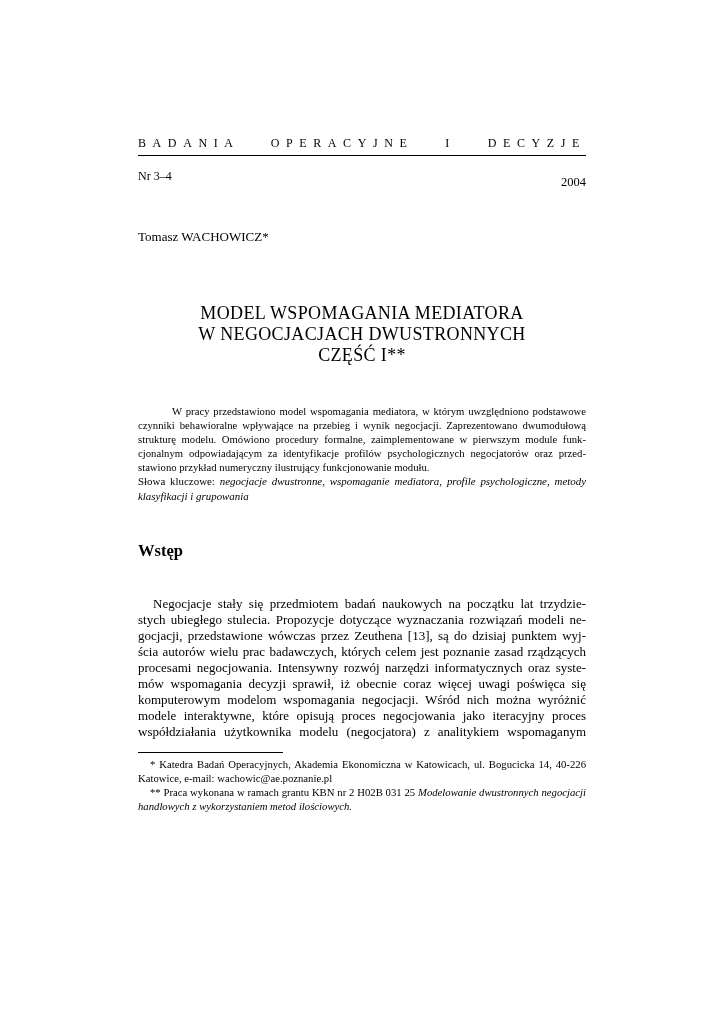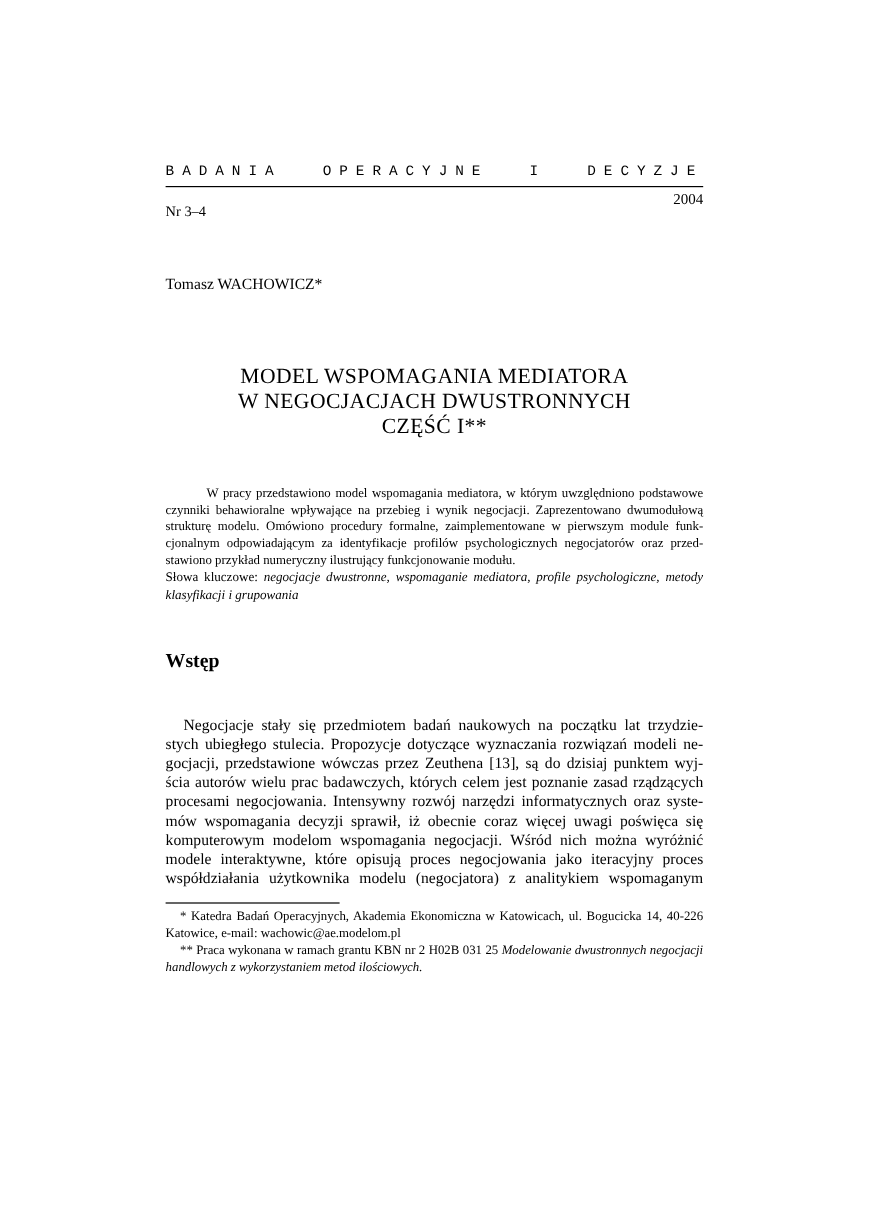--- a/index.html
+++ b/index.html
@@ -21,40 +21,39 @@
     padding: 136px 138px 0 138px;
     box-sizing: border-box;
   }
   .journal-title {
     font-size: 12px;
     line-height: 14px;
     letter-spacing: 0.55em;
     text-align: justify;
     text-align-last: justify;
     white-space: nowrap;
-    font-family: Liberation Mono, monospace;
   }
   .header-rule {
     border-top: 1.4px solid #000;
     margin-top: 5px;
     height: 0;
   }
   .issue-row {
     display: flex;
     justify-content: space-between;
     align-items: flex-start;
     height: 30px;
   }
   .issue-number {
     font-size: 12px;
     margin-top: 13px;
   }
   .issue-year {
     font-size: 12.5px;
-    margin-top: 3px;
+    margin-top: 19px;
   }
   .author {
     margin-top: 43px;
     font-size: 13px;
   }
   .article-title {
     margin-top: 58px;
     text-align: center;
     font-size: 18px;
     line-height: 21px;
@@ -156,21 +155,21 @@
       <div class="line j">komputerowym modelom wspomagania negocjacji. Wśród nich można wyróżnić</div>
       <div class="line j">modele interaktywne, które opisują proces negocjowania jako iteracyjny proces</div>
       <div class="line j">współdziałania użytkownika modelu (negocjatora) z analitykiem wspomaganym</div>
     </div>
 
     <div class="footnote-rule"></div>
 
     <div class="footnotes">
       <div class="fn">
         <div class="line j first-fn">* Katedra Badań Operacyjnych, Akademia Ekonomiczna w Katowicach, ul. Bogucicka 14, 40-226</div>
-        <div class="line">Katowice, e-mail: wachowic@ae.modelom.pl</div>
+        <div class="line">Katowice, e-mail: wachowic@ae.poznanie.pl</div>
       </div>
       <div class="fn">
         <div class="line j first-fn">
           <span>** Praca wykonana w ramach grantu KBN nr 2 H02B 031 25 </span><span class="it">Modelowanie dwustronnych negocjacji</span>
         </div>
         <div class="line it">handlowych z wykorzystaniem metod ilościowych.</div>
       </div>
     </div>
 
   </div>

